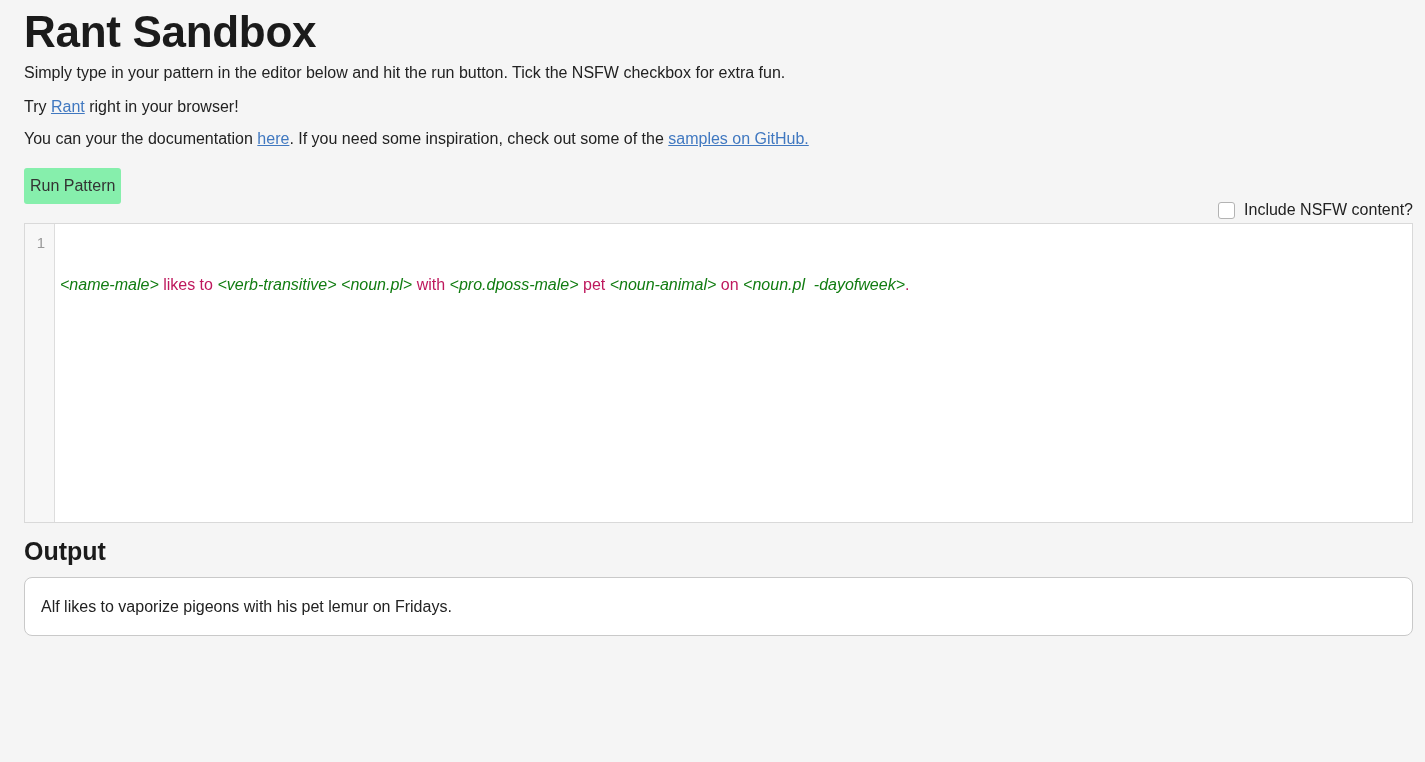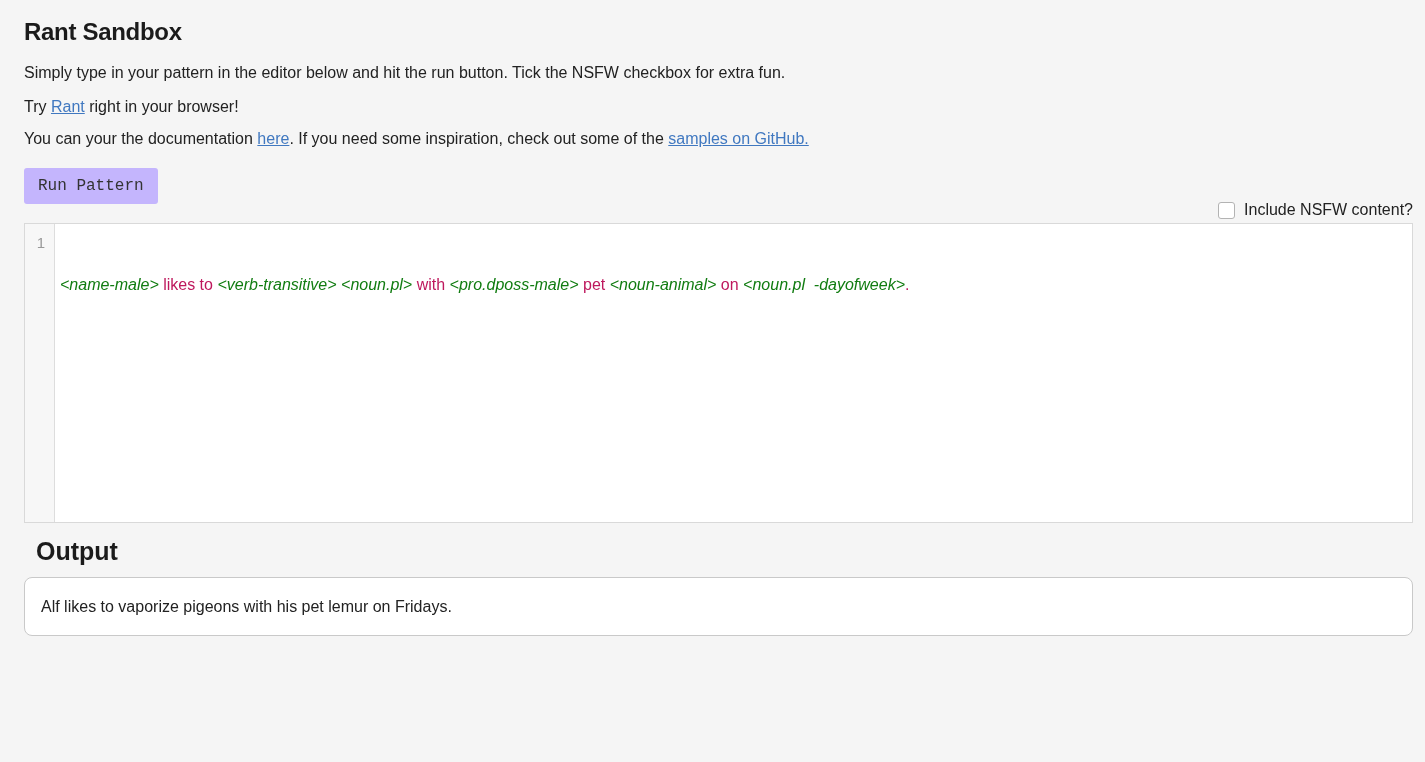--- a/index.html
+++ b/index.html
@@ -12,21 +12,21 @@
     color: #222;
     width: 1425px;
     height: 762px;
     overflow: hidden;
   }
   .page {
     padding: 0 12px 0 24px;
     width: 1425px;
   }
   h1.page-title {
-    font-size: 24px;
+    font-size: 44px;
     font-weight: bold;
     color: #1b1b1b;
     letter-spacing: -0.3px;
     margin: 12px 0 0 0;
     line-height: 40px;
   }
   p.intro-line {
     margin: 10px 0 0 0;
     line-height: 22px;
   }
@@ -37,27 +37,27 @@
     cursor: pointer;
   }
   .toolbar-row {
     margin-top: 18px;
     height: 36px;
     display: flex;
     justify-content: space-between;
     align-items: center;
   }
   .run-button {
-    font-family: Liberation Mono, monospace;
+    font-family: Liberation Sans, sans-serif;
     font-size: 16px;
     color: #333;
-    background: #c4b5fd;
+    background: #86efac;
     border: none;
     border-radius: 3px;
-    padding: 9px 14px;
+    padding: 9px 6px;
     cursor: pointer;
     line-height: 18px;
   }
   .nsfw-field {
     display: flex;
     align-items: center;
     cursor: pointer;
     margin-top: 48px;
   }
   .nsfw-checkbox {
@@ -97,21 +97,21 @@
     white-space: pre;
     overflow: hidden;
     cursor: text;
   }
   .tok-tag   { color: #117c11; font-style: italic; }
   .tok-plain { color: #be185d; }
   h2.output-heading {
     font-size: 25px;
     font-weight: bold;
     color: #1b1b1b;
-    margin: 13px 0 0 12px;
+    margin: 13px 0 0 0;
     line-height: 30px;
   }
   .output-box {
     margin-top: 11px;
     background: #ffffff;
     border: 1px solid #c9c9c9;
     border-radius: 8px;
     padding: 20px 16px;
     line-height: 17px;
     min-height: 57px;

